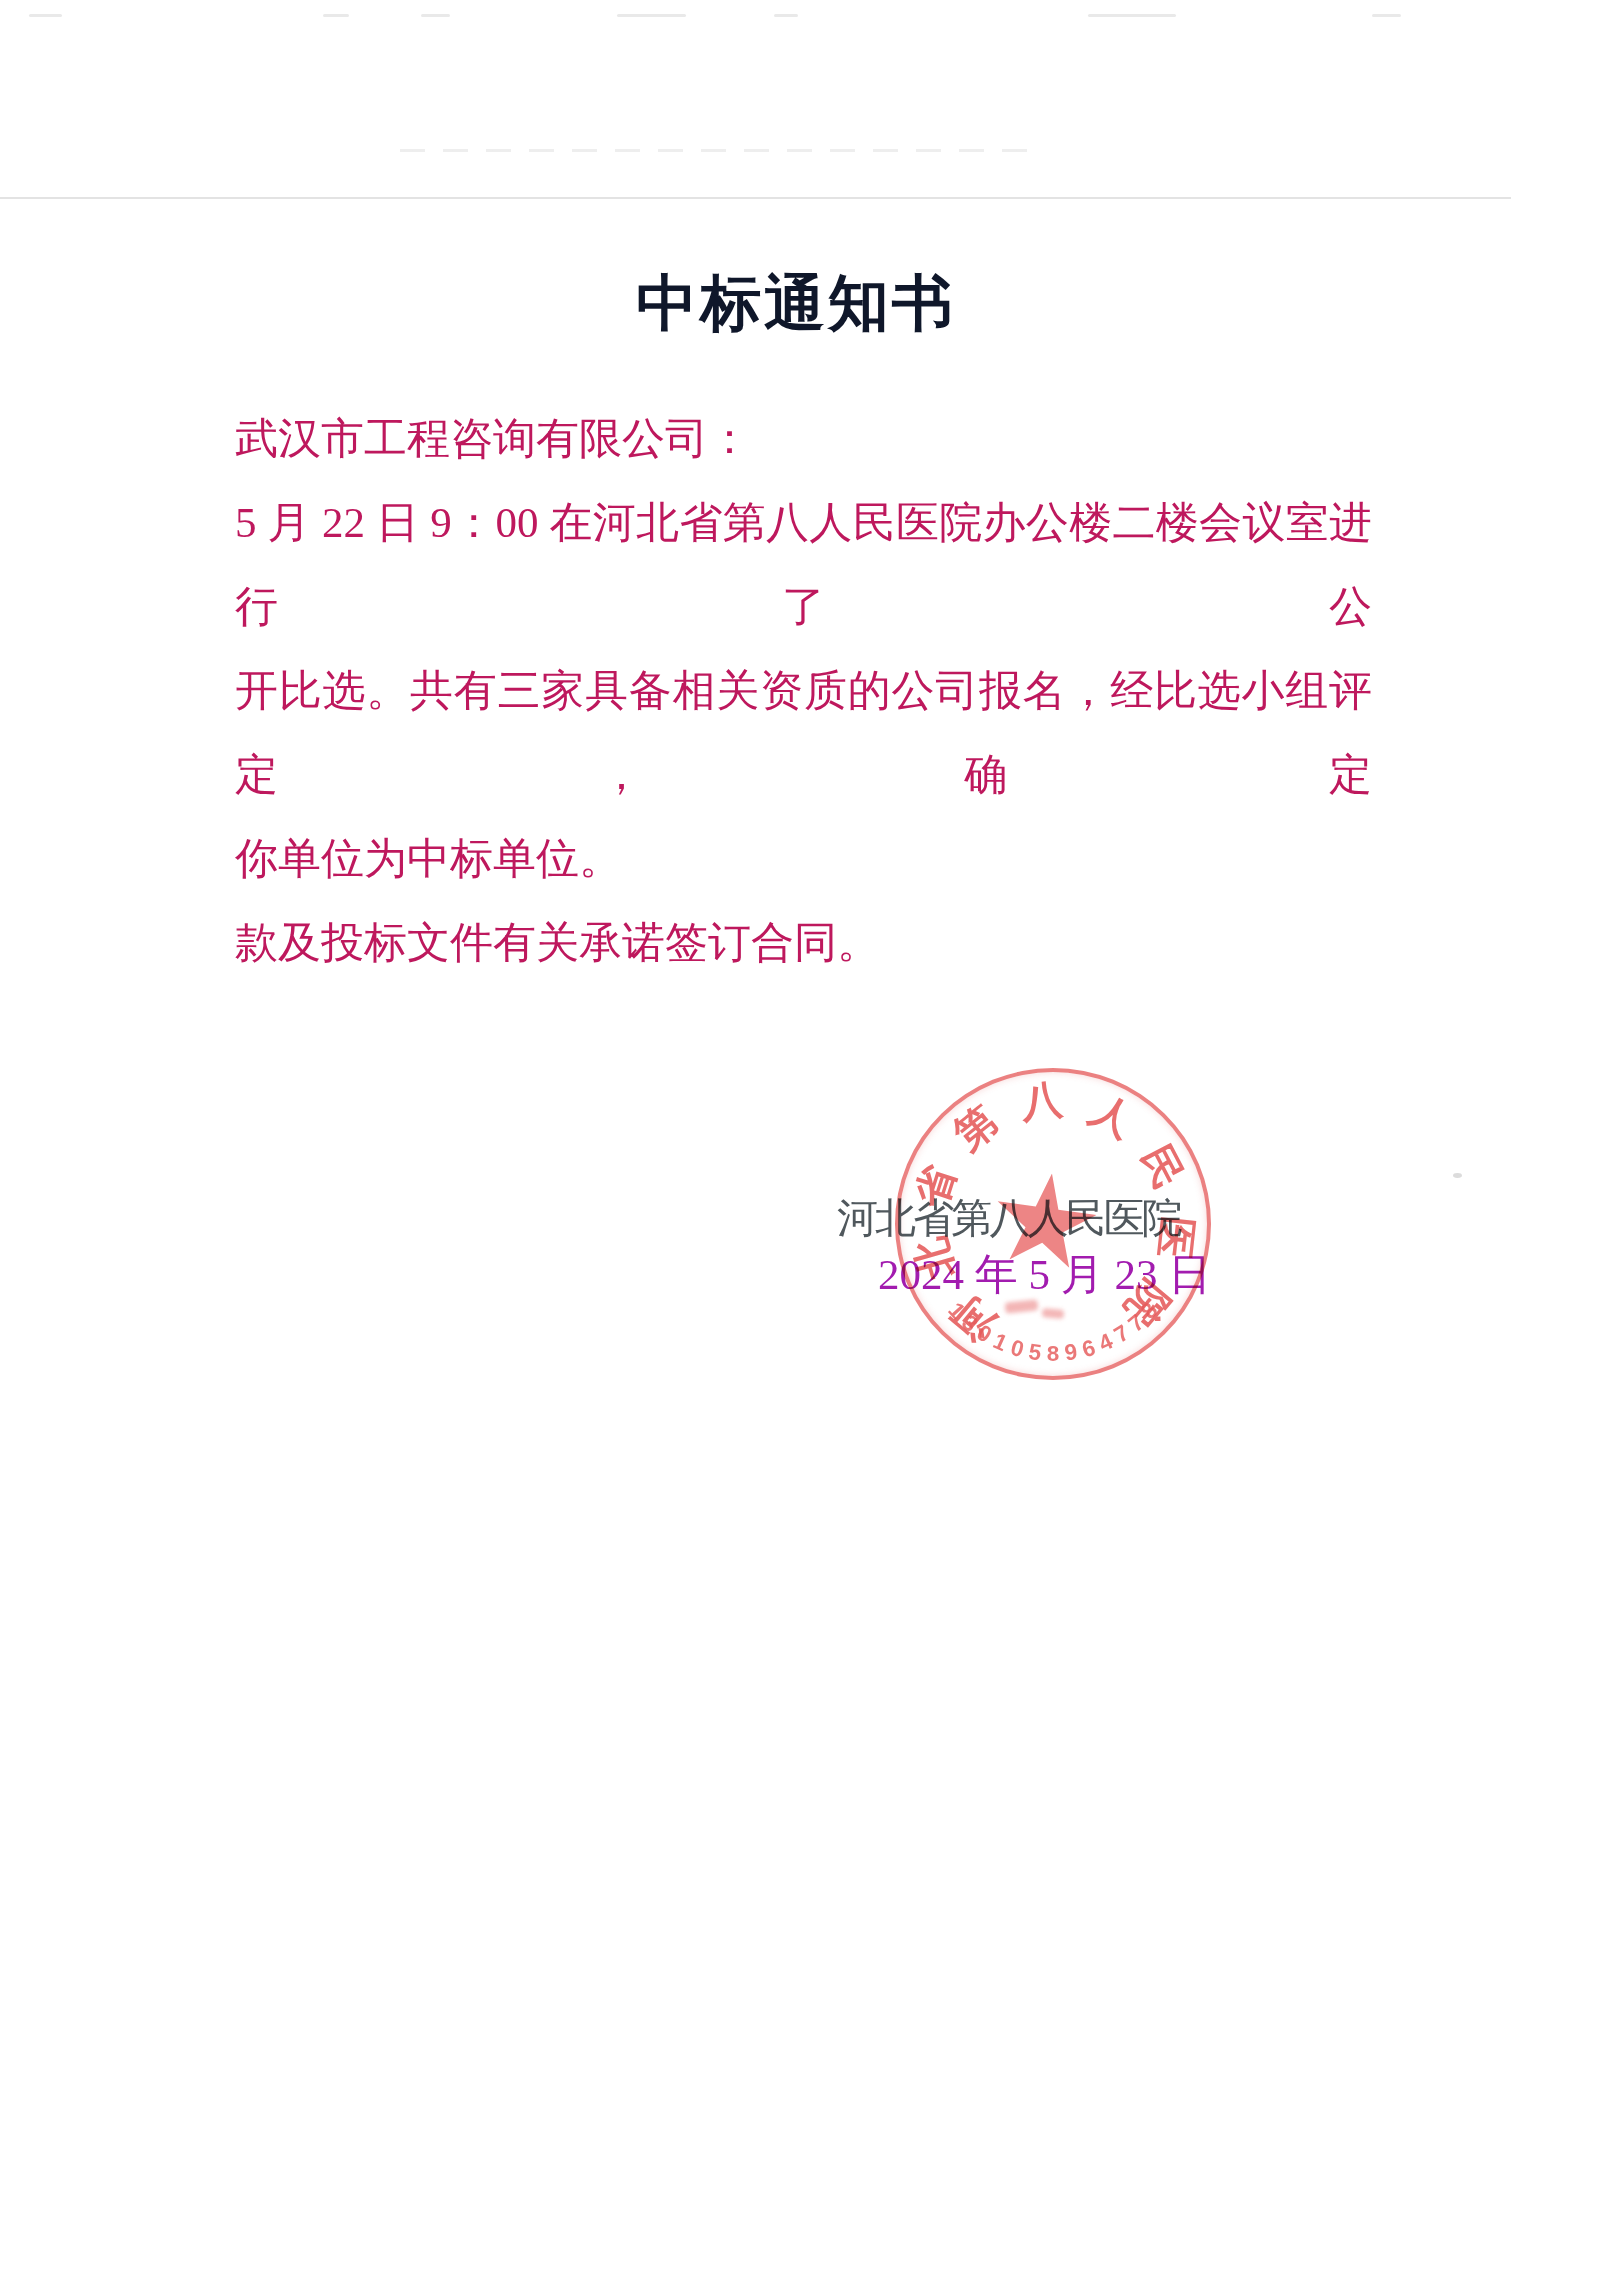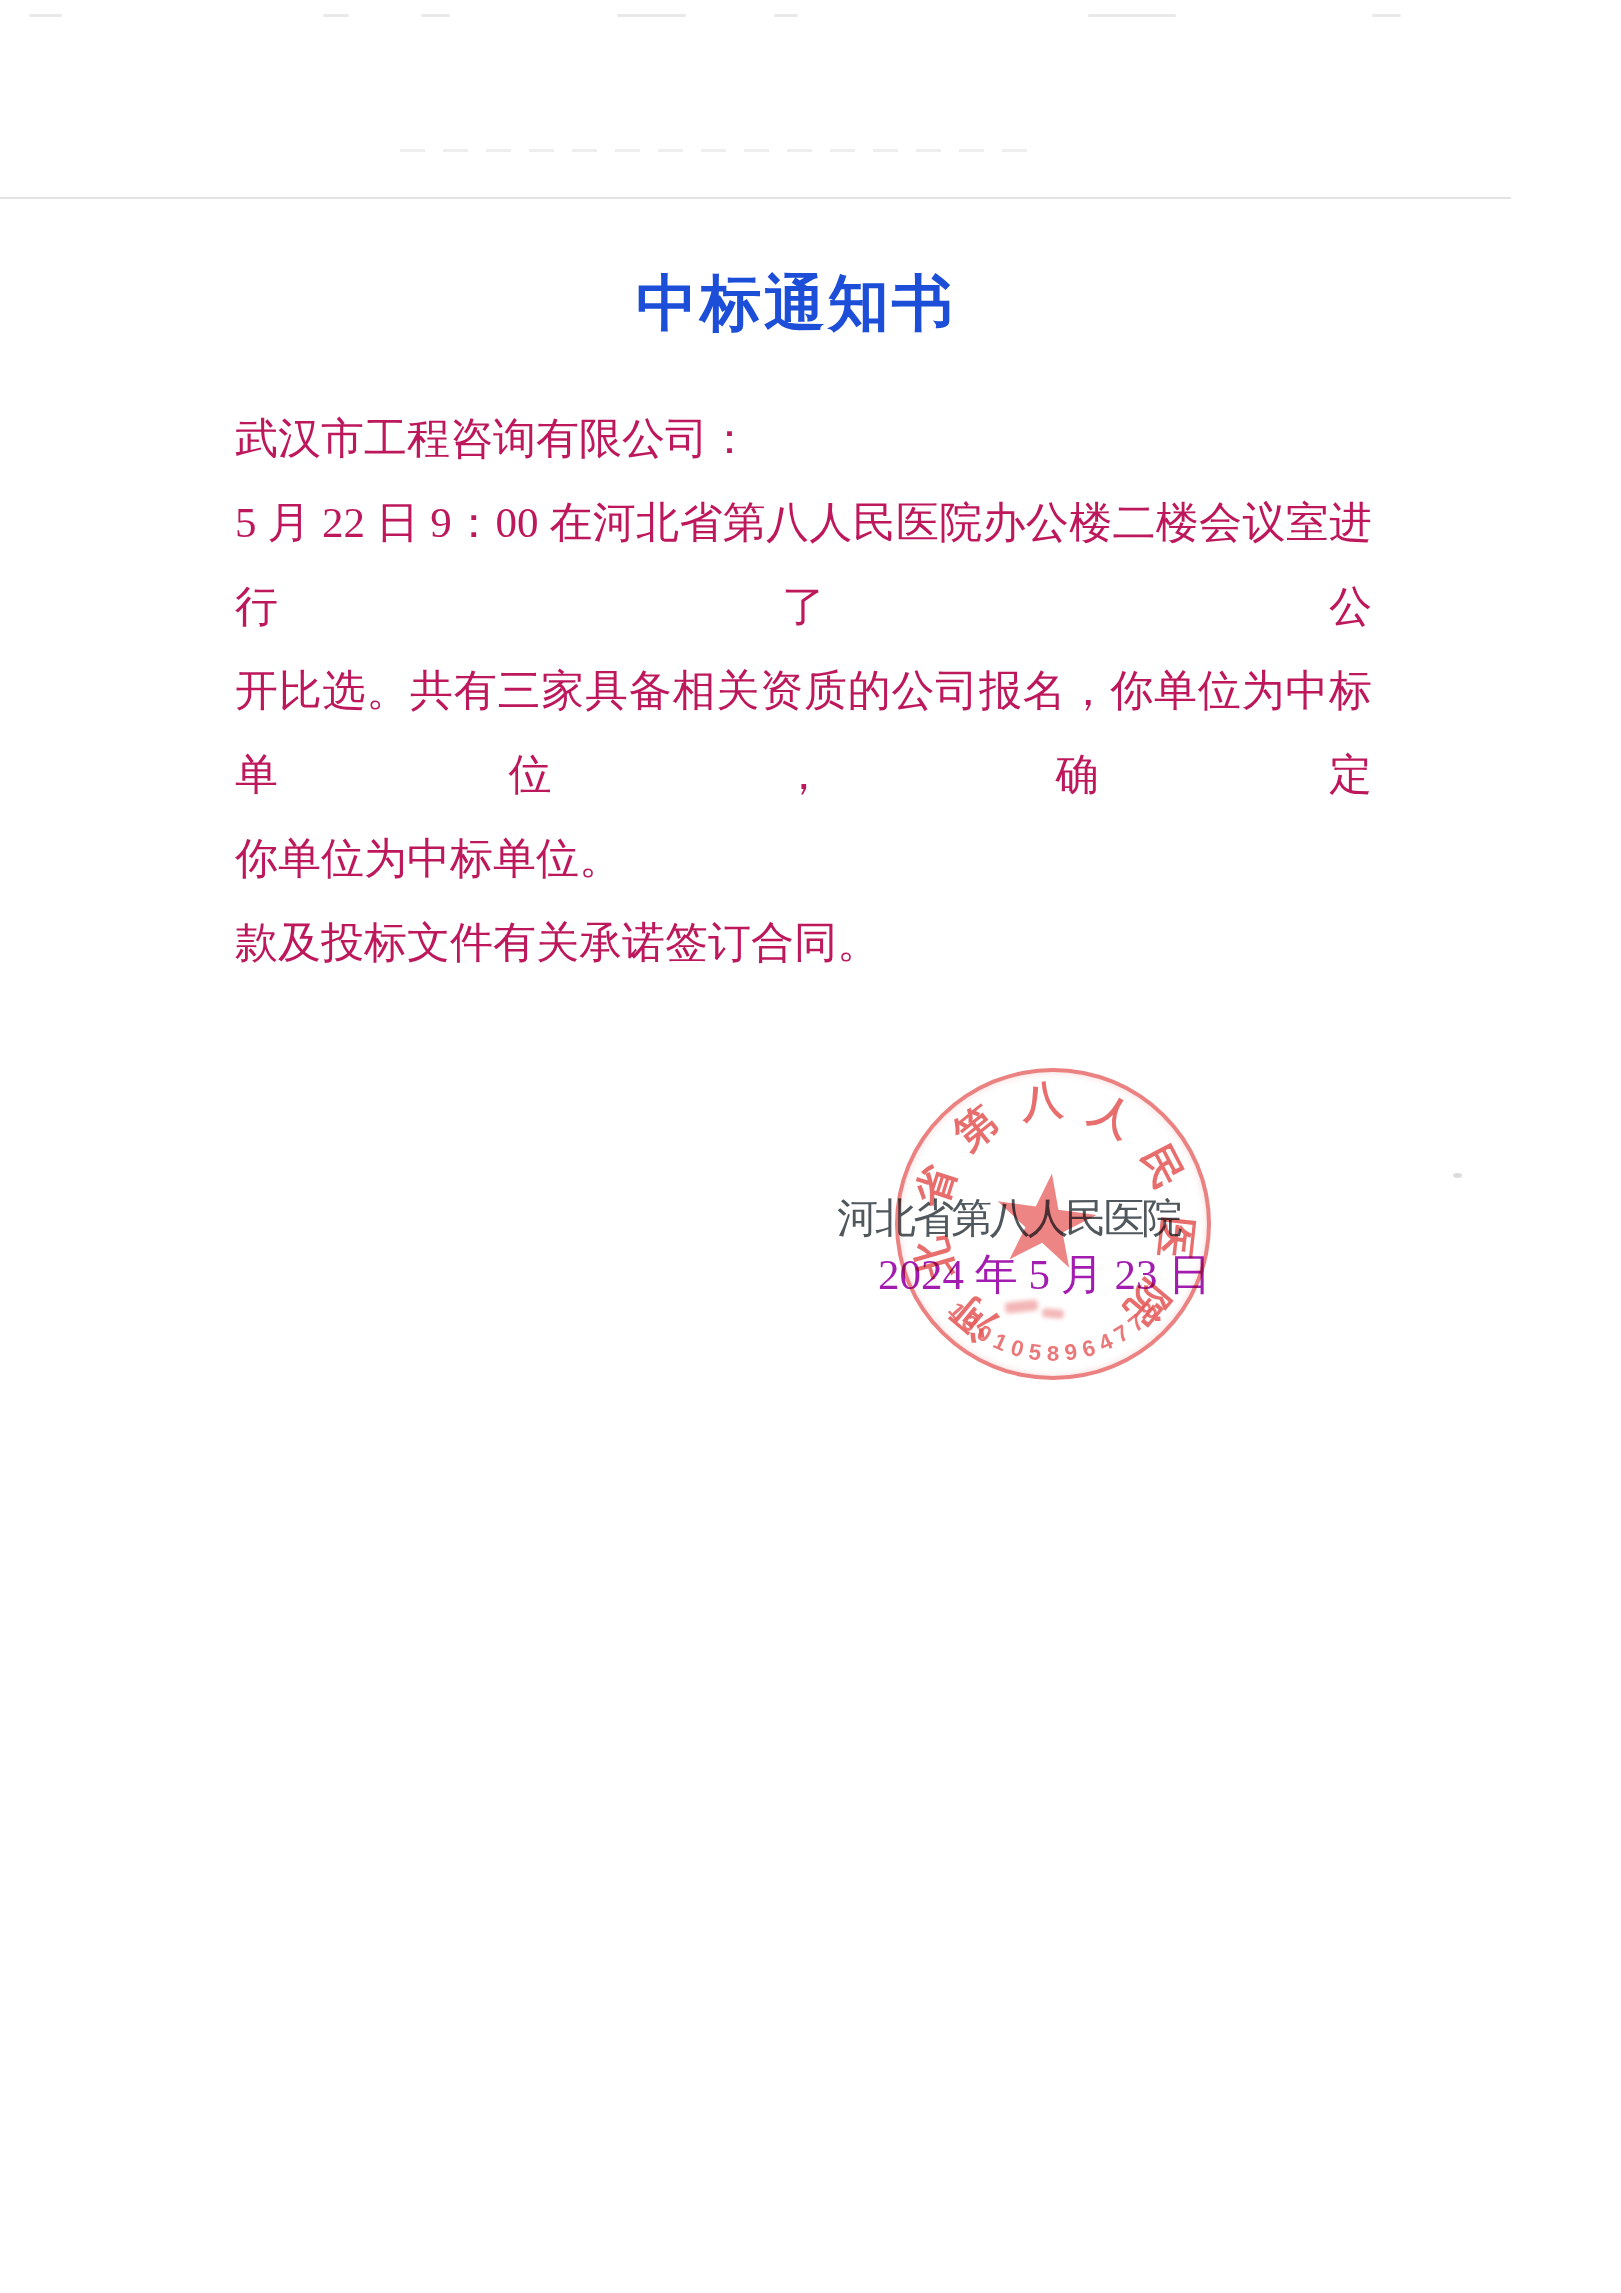--- a/index.html
+++ b/index.html
@@ -18,21 +18,21 @@
     opacity: .9;
   }
   .solid-line { top: 197px; left: 0; width: 1511px; height: 2px; background: #e3e3e3; }
   .tiny-dot { top: 1173px; left: 1453px; width: 8.8px; height: 4.9px;
               background: #dcdcdc; border-radius: 50%; }
 
   
   .doc-title {
     position: absolute; top: 263px; left: 0; right: 29px;
     text-align: center; font-size: 61px; font-weight: bold;
-    color: #1d4ed8; letter-spacing: 2.9px; line-height: 82px;
+    color: #0f172a; letter-spacing: 2.9px; line-height: 82px;
   }
 
   
   .doc-body {
     position: absolute; top: 397px; left: 235px; width: 1137px;
     font-size: 43px; color: #be185d; line-height: 84px;
   }
   .doc-body .line { white-space: nowrap; }
   .line.justify { text-align: justify; text-align-last: justify; white-space: normal; }
   .line.indent { text-indent: 74px; }
@@ -78,21 +78,21 @@
   <div class="artifact dashed-line"></div>
   <div class="artifact solid-line"></div>
   <div class="artifact tiny-dot"></div>
 
   <div class="doc-title">中标通知书</div>
 
   <div class="doc-body">
     <div class="line">武汉市工程咨询有限公司：</div>
     <div id="body-lines">
         <div class="line justify">5 月 22 日 9：00 在河北省第八人民医院办公楼二楼会议室进行了公</div>
-        <div class="line justify">开比选。共有三家具备相关资质的公司报名，你单位为中标单位，确定</div>
+        <div class="line justify">开比选。共有三家具备相关资质的公司报名，经比选小组评定，确定</div>
         <div class="line">你单位为中标单位。</div>
         <div class="line">款及投标文件有关承诺签订合同。</div>
       </div>
   </div>
 
   <div class="sig-org">河北省第八人民医院</div>
   <div class="sig-date">2024 年 5 月 23 日</div>
 
   <div class="seal">
     <div class="seal-ring"></div>

